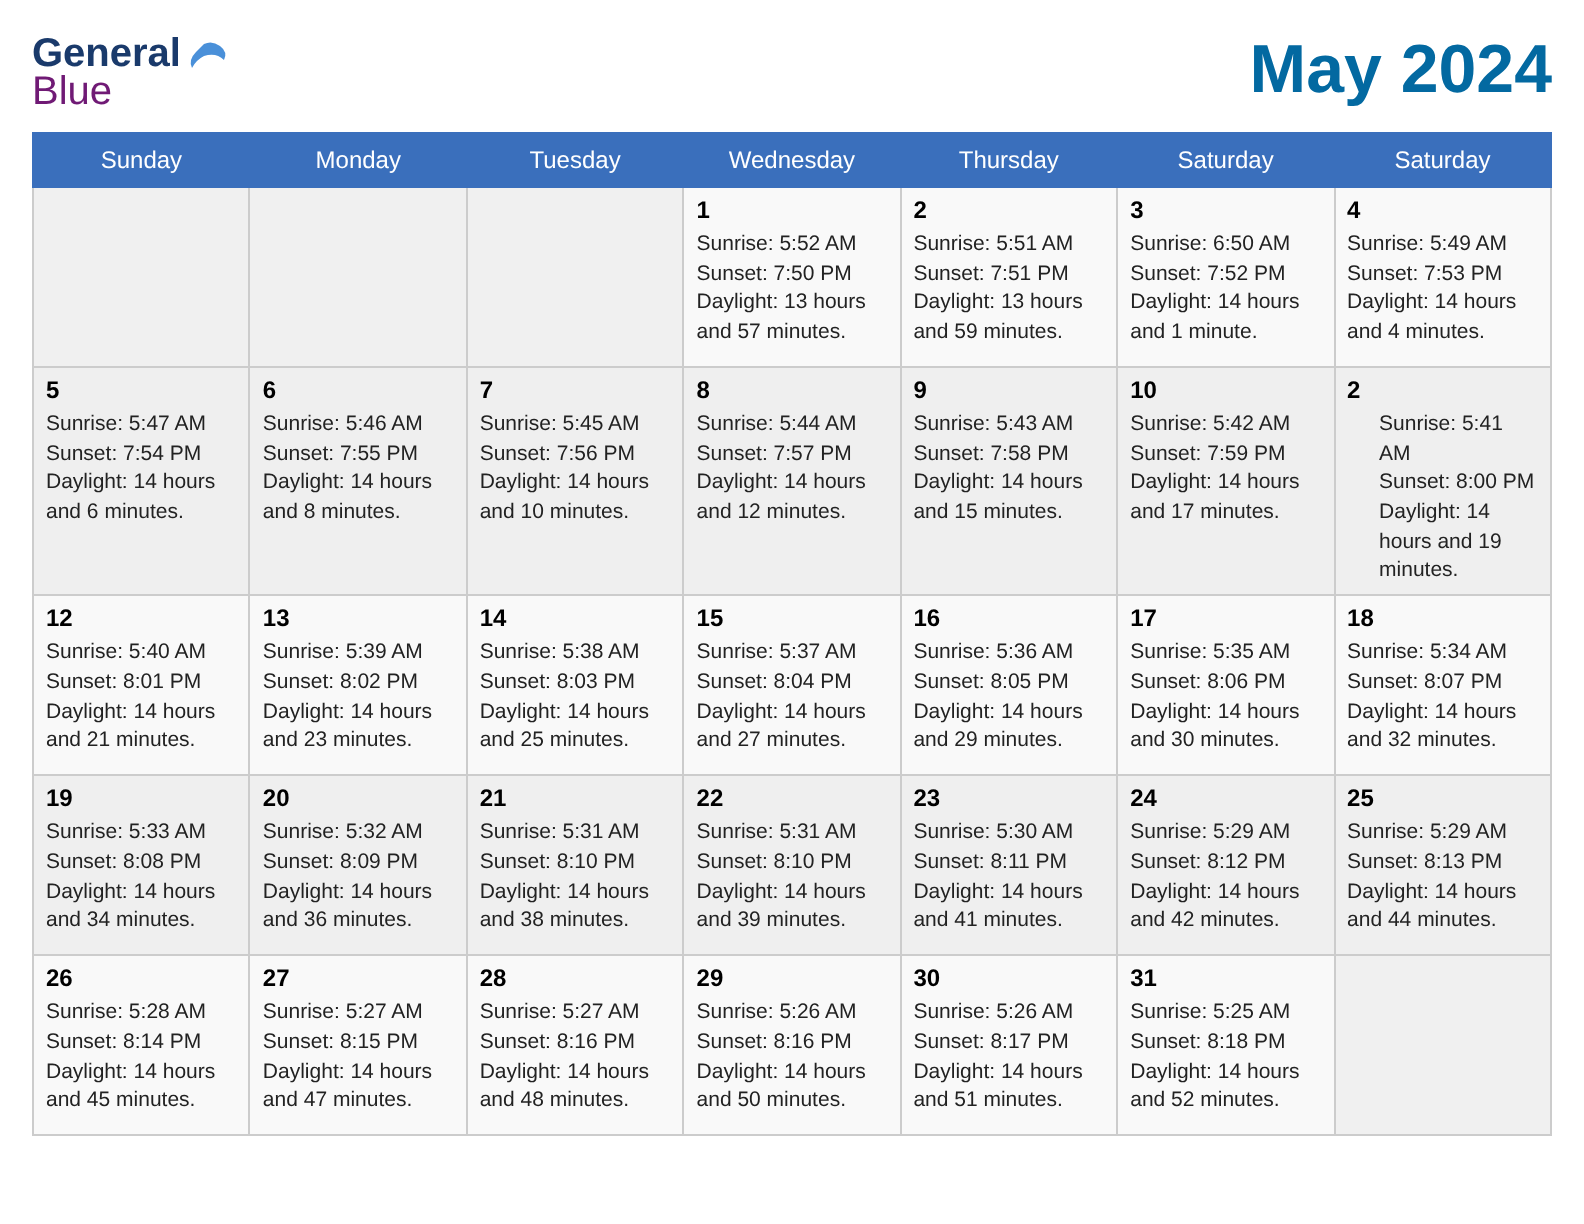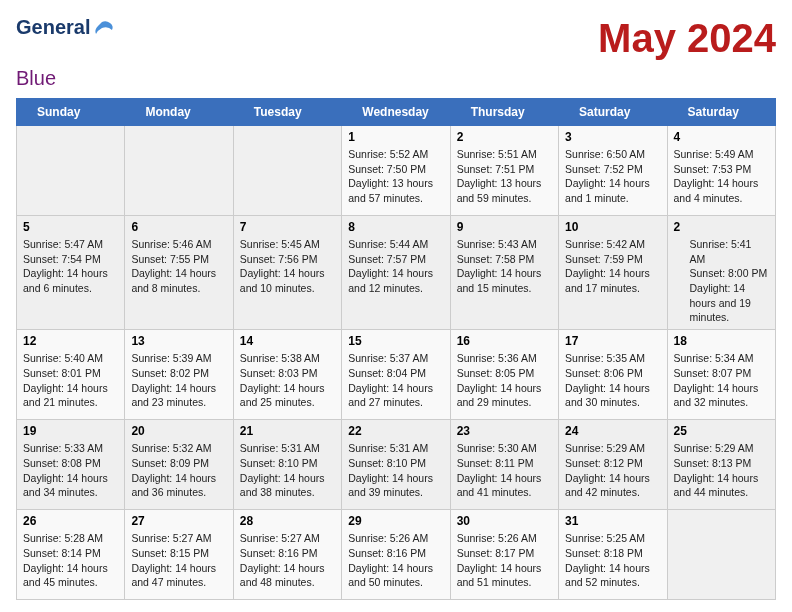--- a/index.html
+++ b/index.html
@@ -13,46 +13,45 @@
     .header {
       display: flex;
       justify-content: space-between;
       align-items: flex-start;
       margin-bottom: 8px;
     }
     .logo {
       display: flex;
       flex-direction: column;
       align-items: flex-start;
-      gap: 32px;
     }
     .title-block {
       text-align: right;
     }
     .month-title {
-      font-size: 40px;
+      font-size: 34px;
       font-weight: bold;
-      color: #b91c1c;
+      color: #0369a1;
     }
     .location {
       font-size: 14px;
       color: #333;
     }
     table {
       width: 100%;
       border-collapse: collapse;
       font-size: 11px;
     }
     thead tr th {
       background-color: #3a6fbc;
       color: #fff;
-      text-align: left;
-      padding: 6px 20px;
+      text-align: center;
+      padding: 6px 8px;
       font-size: 12px;
-      font-weight: bold;
+      font-weight: normal;
       border: 1px solid #3a6fbc;
     }
     tbody tr td {
       border: 1px solid #ccc;
       vertical-align: top;
       padding: 4px 6px;
       width: calc(100% / 7);
       min-height: 80px;
       height: 90px;
     }

